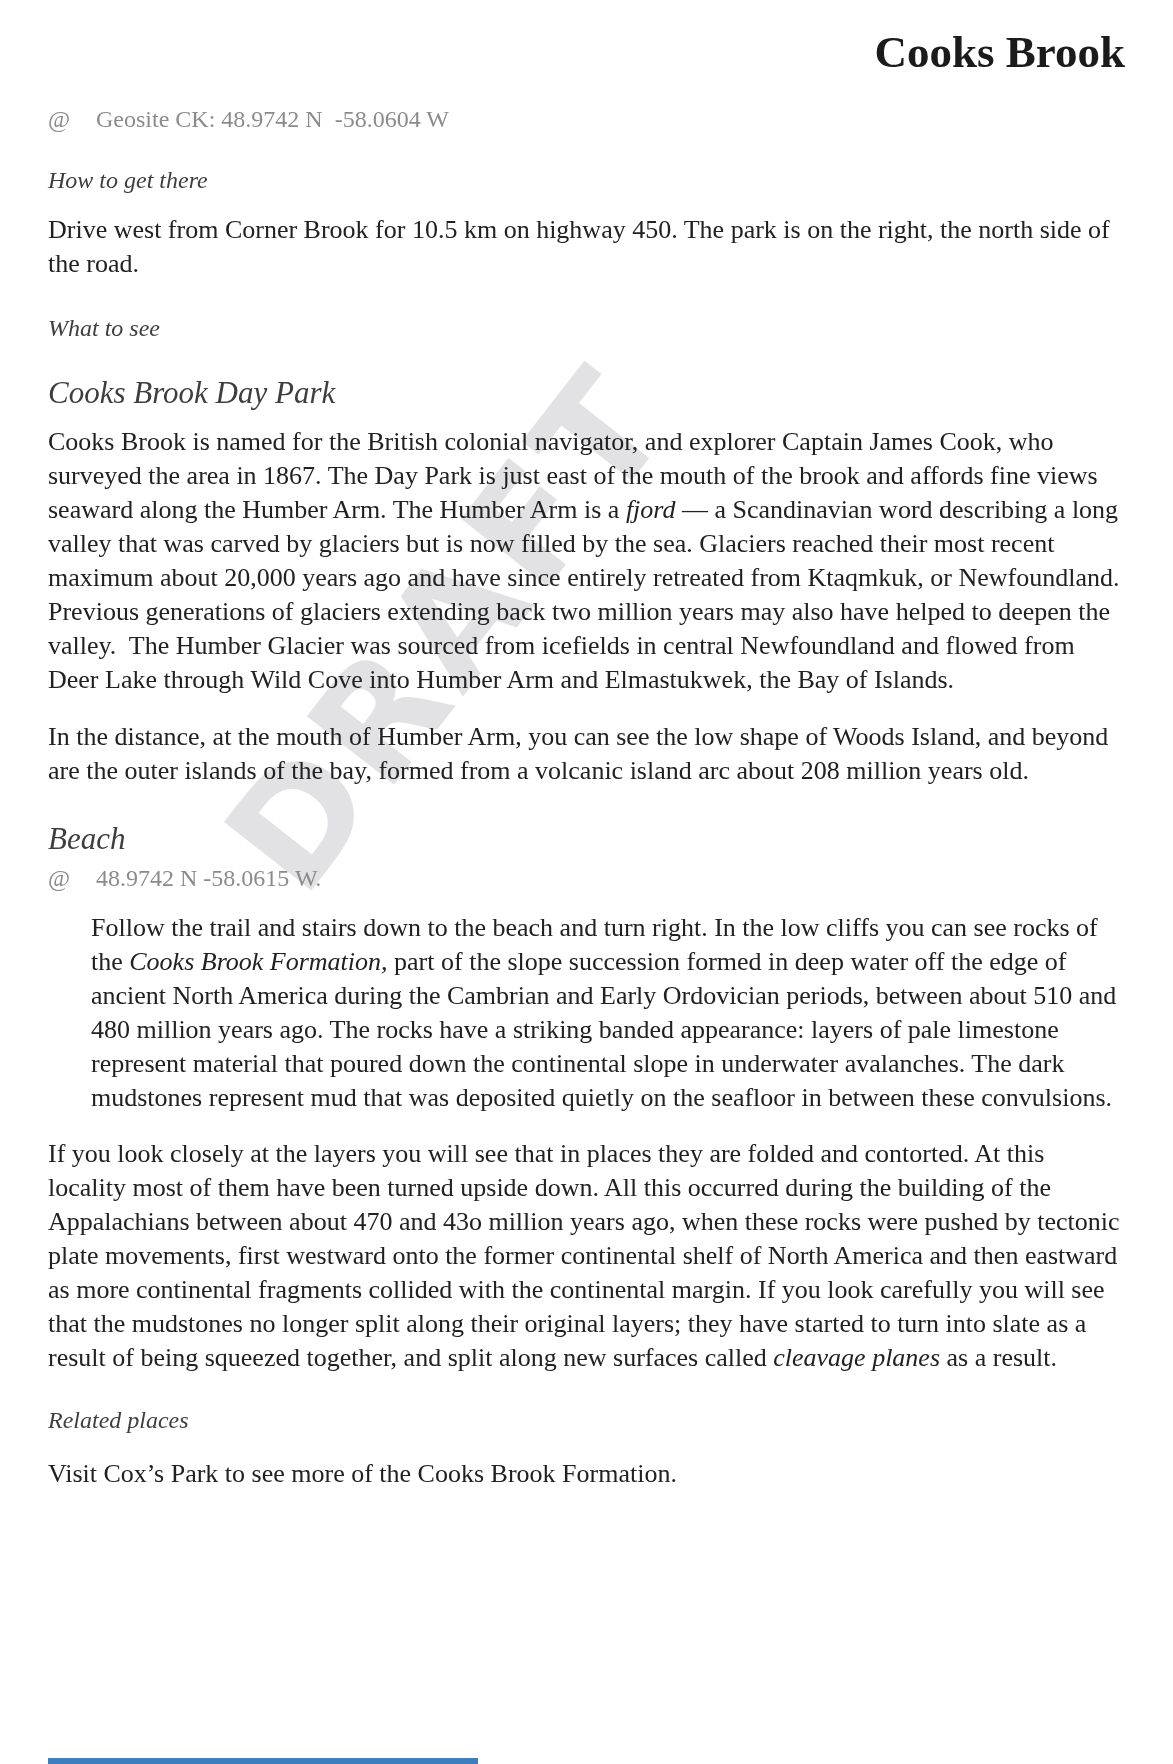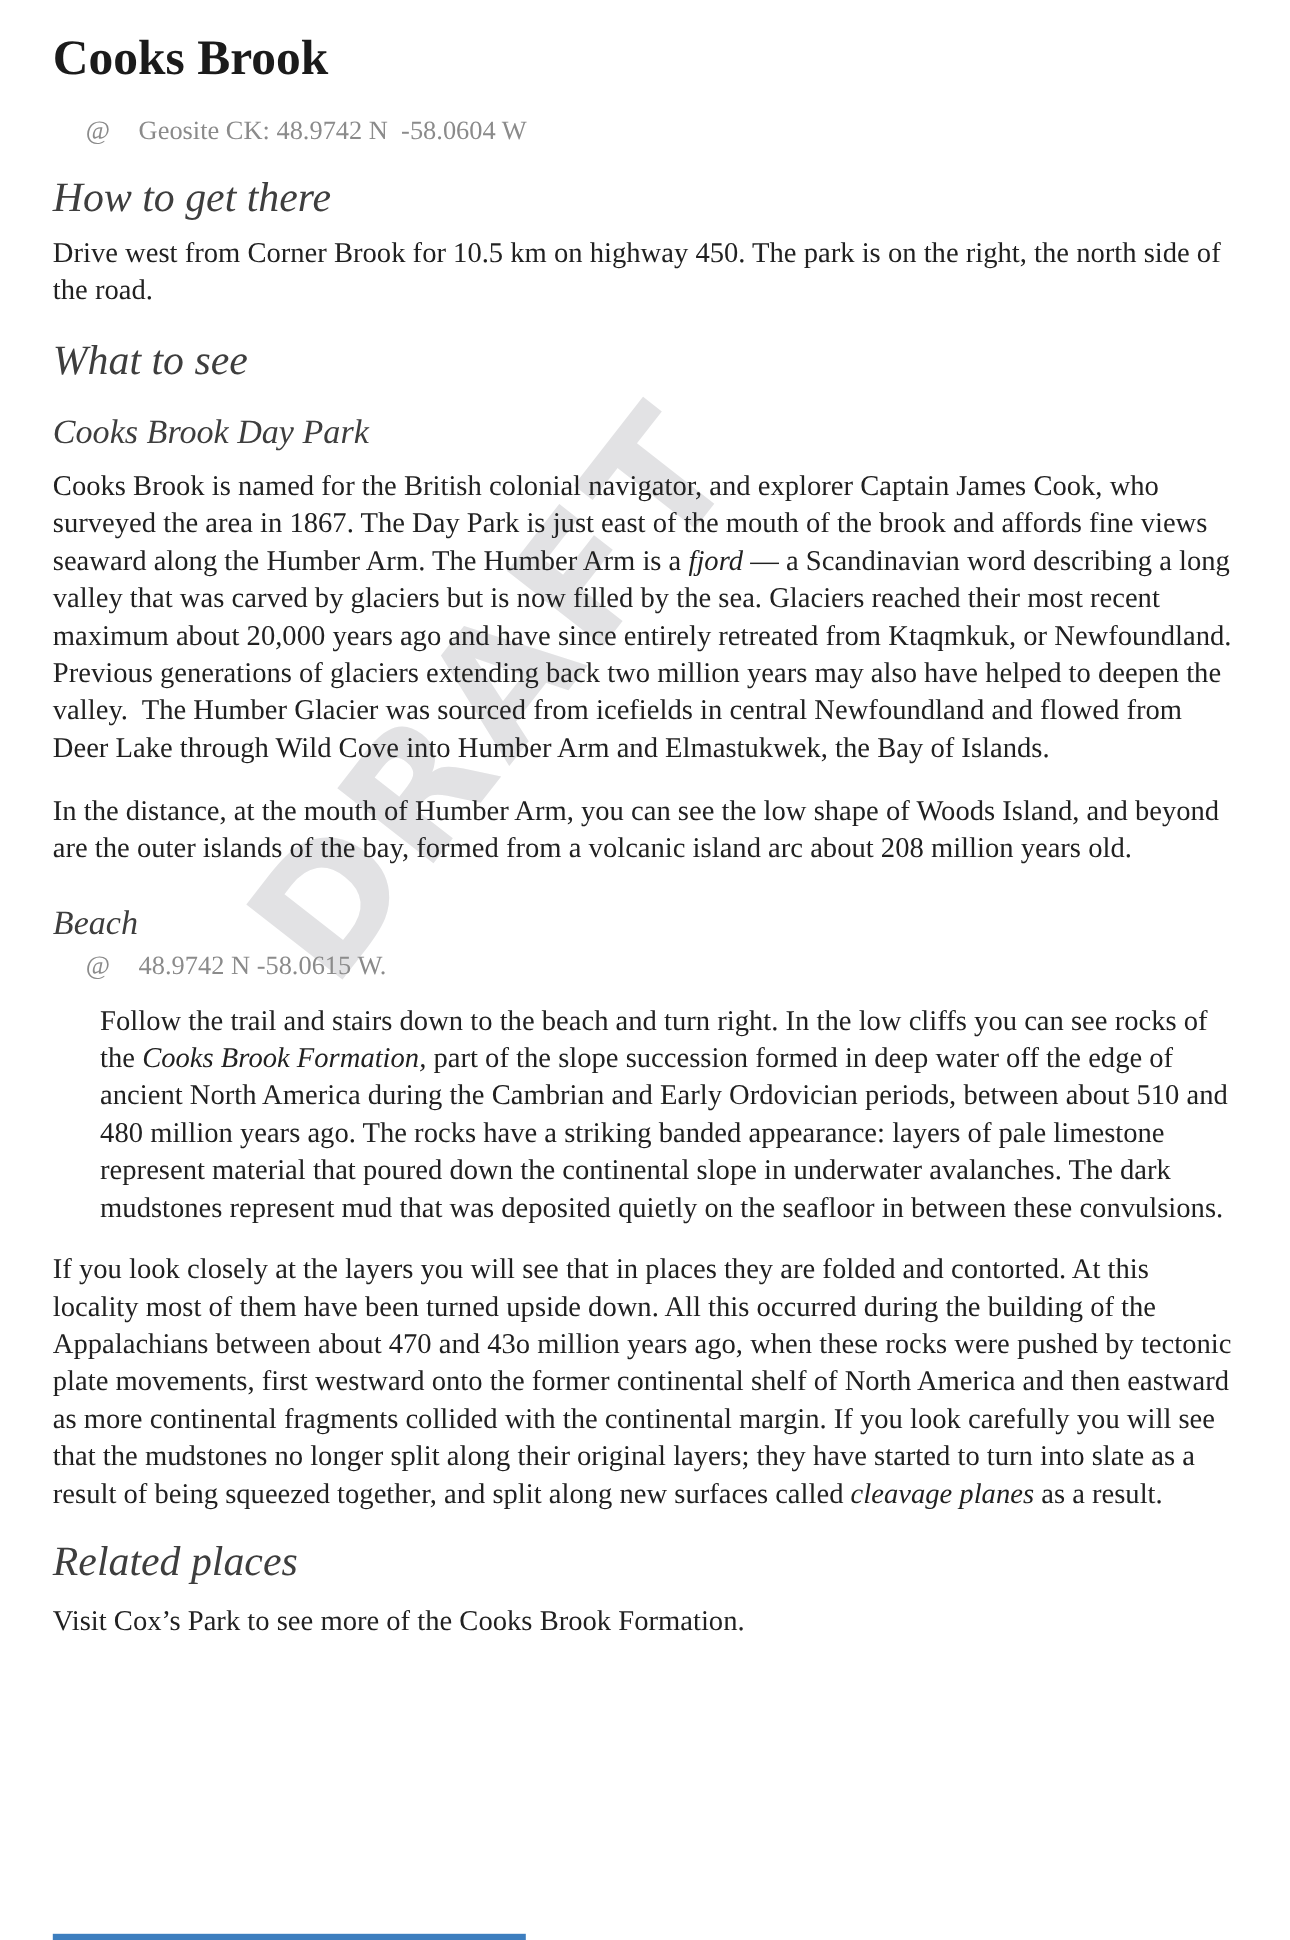--- a/index.html
+++ b/index.html
@@ -26,24 +26,24 @@
     z-index:0;
     user-select:none;
   }
   #content{
     position:relative;
     z-index:1;
     display:flex;
     flex-direction:column;
     padding:0 48px;
   }
-  .t-title{font-size:45px;line-height:52px;font-weight:bold;text-align:left;color:#1b1b1b;}
-  .t-h1{font-size:38px;line-height:50px;font-style:italic;color:#3e3e3e;}
+  .t-title{font-size:45px;line-height:52px;font-weight:bold;text-align:right;color:#1b1b1b;}
+  .t-h1{font-size:24px;line-height:50px;font-style:italic;color:#3e3e3e;}
   .t-h2{font-size:31px;line-height:42px;font-style:italic;color:#3e3e3e;}
-  .t-geo{font-size:24px;line-height:32px;color:#8b8b8b;margin-left:30px;}
+  .t-geo{font-size:24px;line-height:32px;color:#8b8b8b;}
   .t-geo .at{display:inline-block;min-width:48px;}
   .t-p{font-size:26px;line-height:34px;color:#212121;margin:0;}
   .t-p .it{font-style:italic;}
   
   #b0{margin-top:26px;}
   #b1{margin-top:25px;}
   #b2{margin-top:20px;}
   #b3{margin-top:8px;}
   #b4{margin-top:22px;font-style:italic;}
   #b5{margin-top:19px;}

